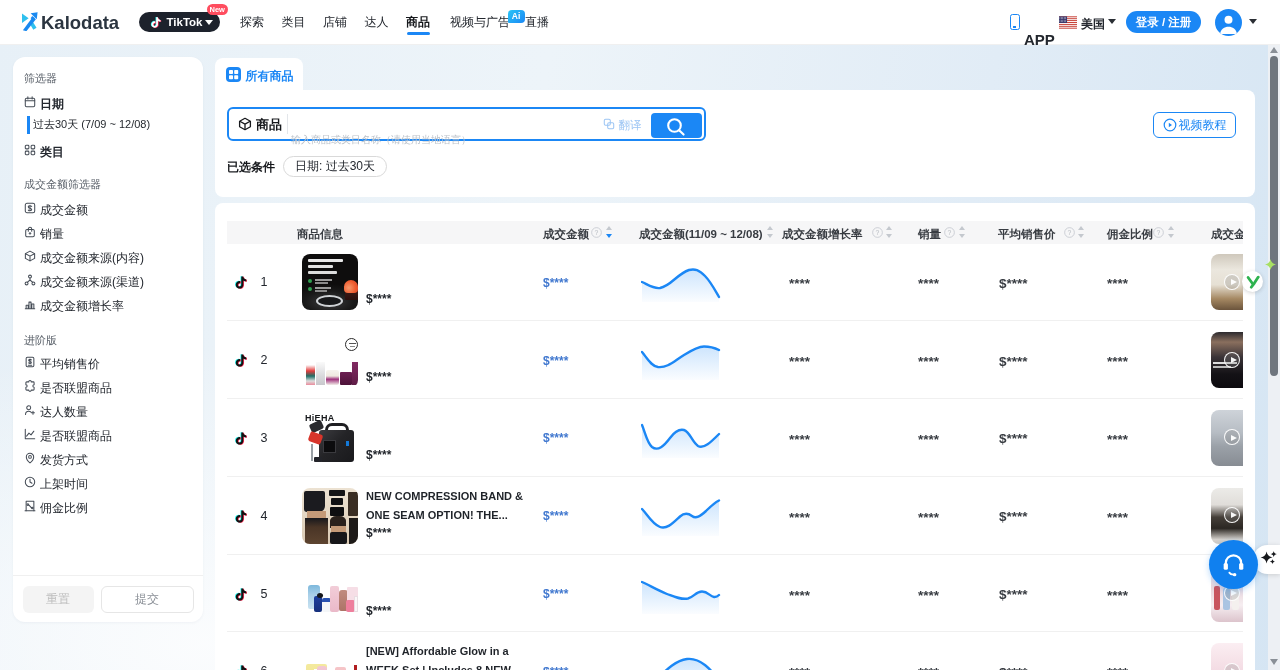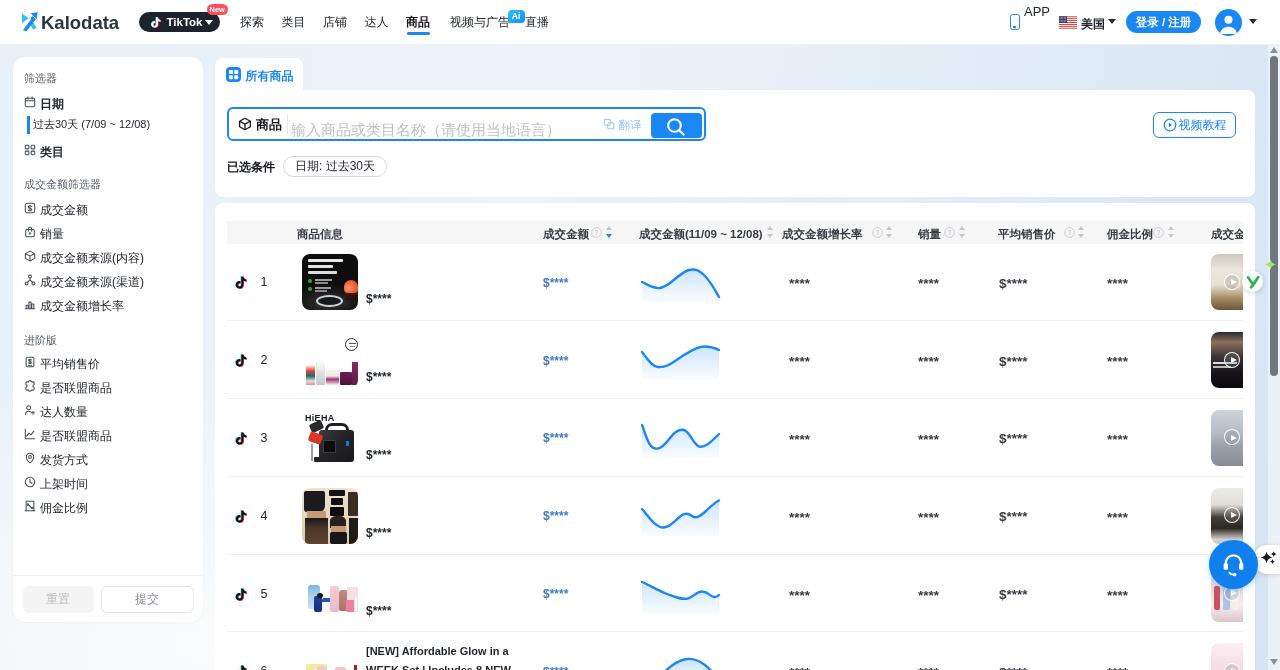--- a/index.html
+++ b/index.html
@@ -12,21 +12,21 @@
 .nav {position:absolute;top:14px;font-size:12px;color:#23272e}
 .nav.on {font-weight:700;color:#16181c}
 #navline {position:absolute;left:406.5px;top:32px;width:23px;height:3px;border-radius:2px;background:#1b87f5}
 #ttpill {position:absolute;left:139px;top:12px;width:81px;height:20px;background:#1d222c;border-radius:10px}
 #ttnew {position:absolute;left:206.5px;top:4px;width:21.5px;height:11px;background:#ff4d5f;border-radius:6px;color:#fff;font-size:7.5px;font-weight:700;text-align:center;line-height:11.5px}
 #tttxt {position:absolute;left:166.5px;top:15.5px;font-size:11.5px;font-weight:700;color:#fff}
 #ttcaret {position:absolute;left:205px;top:19.5px;width:0;height:0;border-left:4.5px solid transparent;border-right:4.5px solid transparent;border-top:5px solid #fff}
 .aibadge {position:absolute;left:507.5px;top:10px;width:17px;height:13px;border-radius:4px 4px 4px 1px;background:linear-gradient(135deg,#29c5f6,#1b87f5);color:#fff;font-size:8.5px;font-weight:700;text-align:center;line-height:13px}
 #appic {position:absolute;left:1010px;top:14px;width:10px;height:16px;border:1.6px solid #1b87f5;border-radius:2.5px}
 #appic i {position:absolute;left:2px;bottom:1px;width:3px;height:1.6px;background:#1b87f5}
-#apptxt {position:absolute;left:1024px;top:4px;font-size:13px;font-weight:400;color:#23272e}
+#apptxt {position:absolute;left:1024px;top:31px;font-size:15px;font-weight:700;color:#23272e}
 #cntxt {position:absolute;left:1081px;top:15.5px;font-size:12px;font-weight:600;color:#23272e}
 #cncaret {position:absolute;left:1108px;top:19px;width:0;height:0;border-left:4.5px solid transparent;border-right:4.5px solid transparent;border-top:5px solid #2a2e34}
 #loginbtn {position:absolute;left:1126px;top:10.5px;width:75px;height:22px;border-radius:11px;background:#1b87f5;color:#fff;font-size:11.5px;font-weight:600;text-align:center;line-height:22px}
 #avatar {position:absolute;left:1215px;top:9px;width:27px;height:27px;border-radius:50%;background:#1b87f5;overflow:hidden}
 #avcaret {position:absolute;left:1249px;top:19px;width:0;height:0;border-left:4.5px solid transparent;border-right:4.5px solid transparent;border-top:5px solid #2a2e34}
 
 #side {position:absolute;left:13px;top:57px;width:190px;height:565px;background:#fff;border-radius:12px;box-shadow:0 1px 3px rgba(30,60,90,.05)}
 .sect {font-size:11px;color:#565d66}
 .sitem {font-size:12px;color:#23272e}
 .sbold {font-weight:700}
@@ -35,21 +35,21 @@
 .btnsubmit {width:93px;height:27px;background:#fff;border:1px solid #e6e6e6;border-radius:6px;color:#8a8f96;font-size:12px;text-align:center;line-height:25px}
 
 #tab {position:absolute;left:215px;top:58px;width:88px;height:32px;background:#fff;border-radius:8px 8px 0 0}
 #tabic {position:absolute;left:226px;top:67px;width:15px;height:15px;border-radius:4px;background:#1b87f5}
 #tabtxt {position:absolute;left:245.5px;top:68px;font-size:12px;font-weight:700;color:#1b87f5}
 #card1 {position:absolute;left:215px;top:90px;width:1040px;height:107px;background:#fff;border-radius:0 8px 8px 8px}
 #card2 {position:absolute;left:215px;top:203px;width:1040px;height:467px;background:#fff;border-radius:8px 8px 0 0}
 #sbox {position:absolute;left:227px;top:107px;width:479px;height:34px;border:2px solid #1b87f5;border-radius:6px;background:#fff}
 #sboxlab {position:absolute;left:256px;top:116px;font-size:13px;font-weight:700;color:#17191d}
 #sboxsep {position:absolute;left:287px;top:114px;width:1px;height:20px;background:#e3e6ea}
-#sboxph {position:absolute;left:291px;top:121px;font-size:15px;color:#bcc2ca}
+#sboxph {position:absolute;left:291px;top:133px;font-size:10px;color:#bcc2ca}
 #trtxt {position:absolute;left:618.5px;top:117.5px;font-size:11.5px;color:#9cc5f4}
 #sbtn {position:absolute;left:651px;top:112.5px;width:51px;height:25px;background:#1b87f5;border-radius:4px}
 #seltxt {position:absolute;left:227px;top:158.5px;font-size:12px;font-weight:700;color:#17191d}
 #chip {position:absolute;left:283px;top:156px;height:21px;border:1px solid #d9d9d9;border-radius:11px;background:#fff;font-size:12px;color:#23272e;line-height:19px;padding:0 11px}
 #vtbtn {position:absolute;left:1153px;top:111.5px;width:83px;height:26px;border:1px solid #1b87f5;border-radius:6px;color:#1b87f5;font-size:12px;line-height:24px;text-align:center}
 
 #thead {position:absolute;left:227px;top:220.5px;width:1016px;height:23px;background:#f6f6f7}
 .th {font-size:11.5px;font-weight:700;color:#383c42;white-space:nowrap}
 .num {font-size:12.5px;color:#23272e;width:28px;text-align:center}
 .title {font-size:11px;font-weight:700;color:#1f2329;line-height:19px;white-space:nowrap}
@@ -382,20 +382,21 @@
             <i class="abs" style="left:27px;top:2px;width:16px;height:6px;background:#141416;border-radius:1px"></i>
             <i class="abs" style="left:29px;top:10px;width:12px;height:7px;background:#101012;border-radius:1px"></i>
             <i class="abs" style="left:28px;top:19px;width:14px;height:9px;background:#0e0e10;border-radius:1px"></i>
             <i class="abs" style="left:28px;top:28px;width:16px;height:12px;background:#2a211c;border-radius:40% 40% 0 0"></i>
             <i class="abs" style="left:29px;top:38px;width:15px;height:8px;background:#c49a78"></i>
             <i class="abs" style="left:28px;top:44px;width:17px;height:12px;background:#17171a;border-radius:2px"></i>
             <i class="abs" style="left:46px;top:4px;width:10px;height:24px;background:#3a2e24;border-radius:1px"></i>
             <i class="abs" style="left:47px;top:30px;width:9px;height:26px;background:#1d1a18"></i>
           </div>
         </div>
+<div class="abs title" style="left:366px;top:486.7px">NEW COMPRESSION BAND &amp;<br>ONE SEAM OPTION! THE...</div>
 <div class="abs price" style="left:366px;top:525.7px">$****</div>
 <div class="abs bluev" style="left:543px;top:509.2px">$****</div>
 <svg class="abs" style="left:641px;top:495.69999999999993px" width="80" height="40" viewBox="0 0 80 40">
           <path d="M1,13 C6,18 11,28 19,31 C26,33.5 32,27 39,20.5 C43,17 47,17 51,20 C55,23 59,20.5 65,15 C71,9 75,6 78,4.5 L78,40 L1,40 Z" fill="url(#sg)" stroke="none"></path>
           <path d="M1,13 C6,18 11,28 19,31 C26,33.5 32,27 39,20.5 C43,17 47,17 51,20 C55,23 59,20.5 65,15 C71,9 75,6 78,4.5" fill="none" stroke="#1b87f5" stroke-width="2.4" stroke-linecap="round"></path>
         </svg>
 <div class="abs stars" style="left:789px;top:509.7px">****</div>
 <div class="abs stars" style="left:918px;top:509.7px">****</div>
 <div class="abs stars" style="left:999px;top:509.2px">$****</div>
 <div class="abs stars" style="left:1107px;top:509.7px">****</div>

